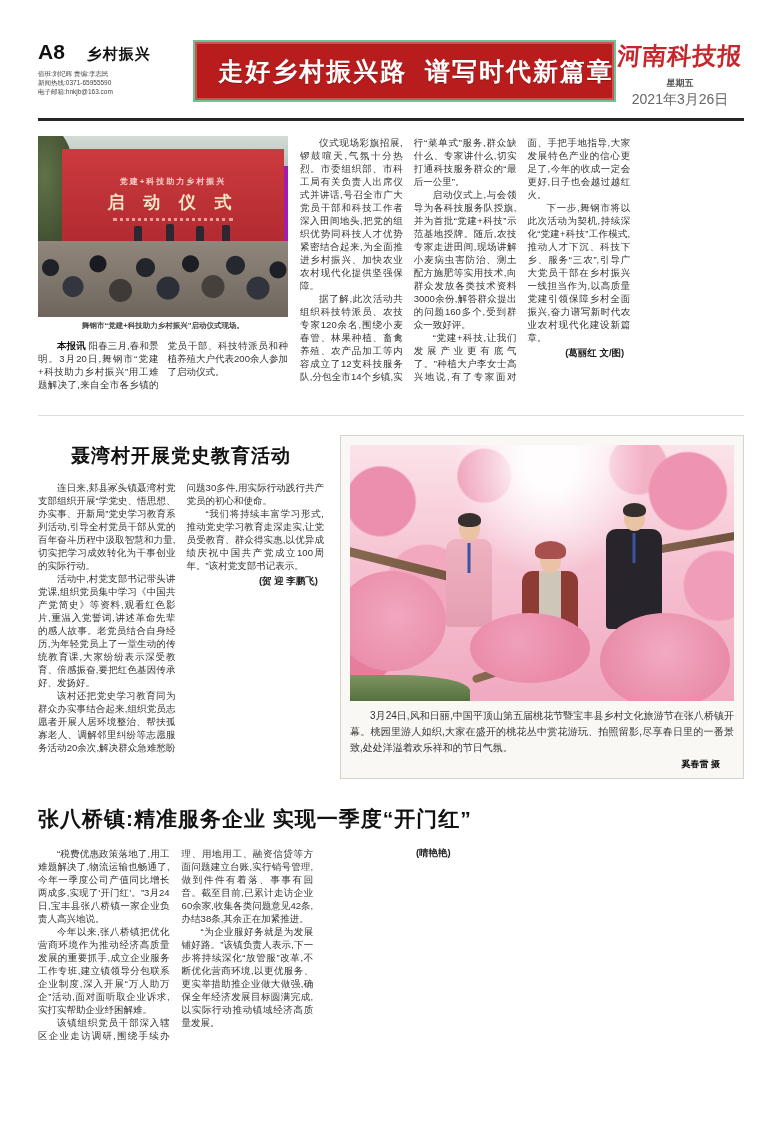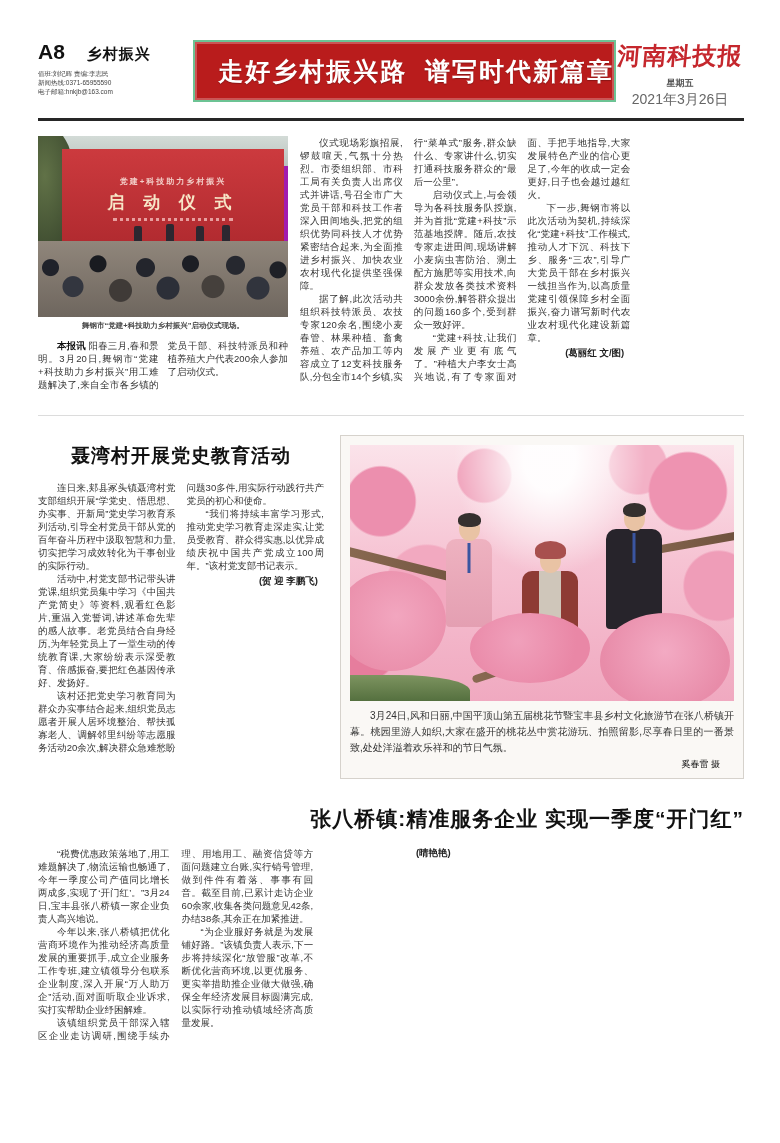--- a/index.html
+++ b/index.html
@@ -95,24 +95,24 @@
   .hair{position:absolute;top:-4px;left:-1px;width:23px;height:14px;border-radius:50% 50% 40% 40%;background:#35302e;}
   .hat{position:absolute;top:-8px;left:-5px;width:31px;height:18px;border-radius:50% 50% 30% 30%;background:#a8504e;}
   .body-shape{margin-top:-2px;border-radius:10px 10px 4px 4px;}
   .pw .body-shape{width:46px;height:88px;background:linear-gradient(180deg,#eeb2c0,#e49fb2);}
   .pc .body-shape{width:56px;height:92px;background:
       linear-gradient(90deg,#8e3b34 0 30%, #cfc6ba 30% 70%, #8e3b34 70% 100%);}
   .pm .body-shape{width:56px;height:100px;background:#27242b;}
   .lanyard{position:absolute;top:26px;left:50%;width:3px;height:30px;background:#3a55a0;transform:translateX(-50%);}
   .fg-blossom{position:absolute;border-radius:50%;}
   .caption2{margin-top:7px;font-size:10px;line-height:16px;color:#333;text-align:justify;text-indent:2em;}
-  .credit{margin-top:2px;text-align:right;font-size:9px;font-weight:400;color:#111;padding-right:14px;}
-
-  
-  .headline3{margin-top:26px;text-align:right;font-size:21px;font-weight:900;color:#111;letter-spacing:1px;}
+  .credit{margin-top:2px;text-align:right;font-size:9px;font-weight:700;color:#111;padding-right:14px;}
+
+  
+  .headline3{margin-top:26px;text-align:left;font-size:21px;font-weight:900;color:#111;letter-spacing:1px;}
   .art3-body{margin-top:14px;height:196px;column-count:5;column-gap:12px;column-fill:auto;}
 </style>
 </head>
 <body>
 
 <div class="page">
   <div class="inner">
 
     <div class="header">
       <div class="hdr-left">

